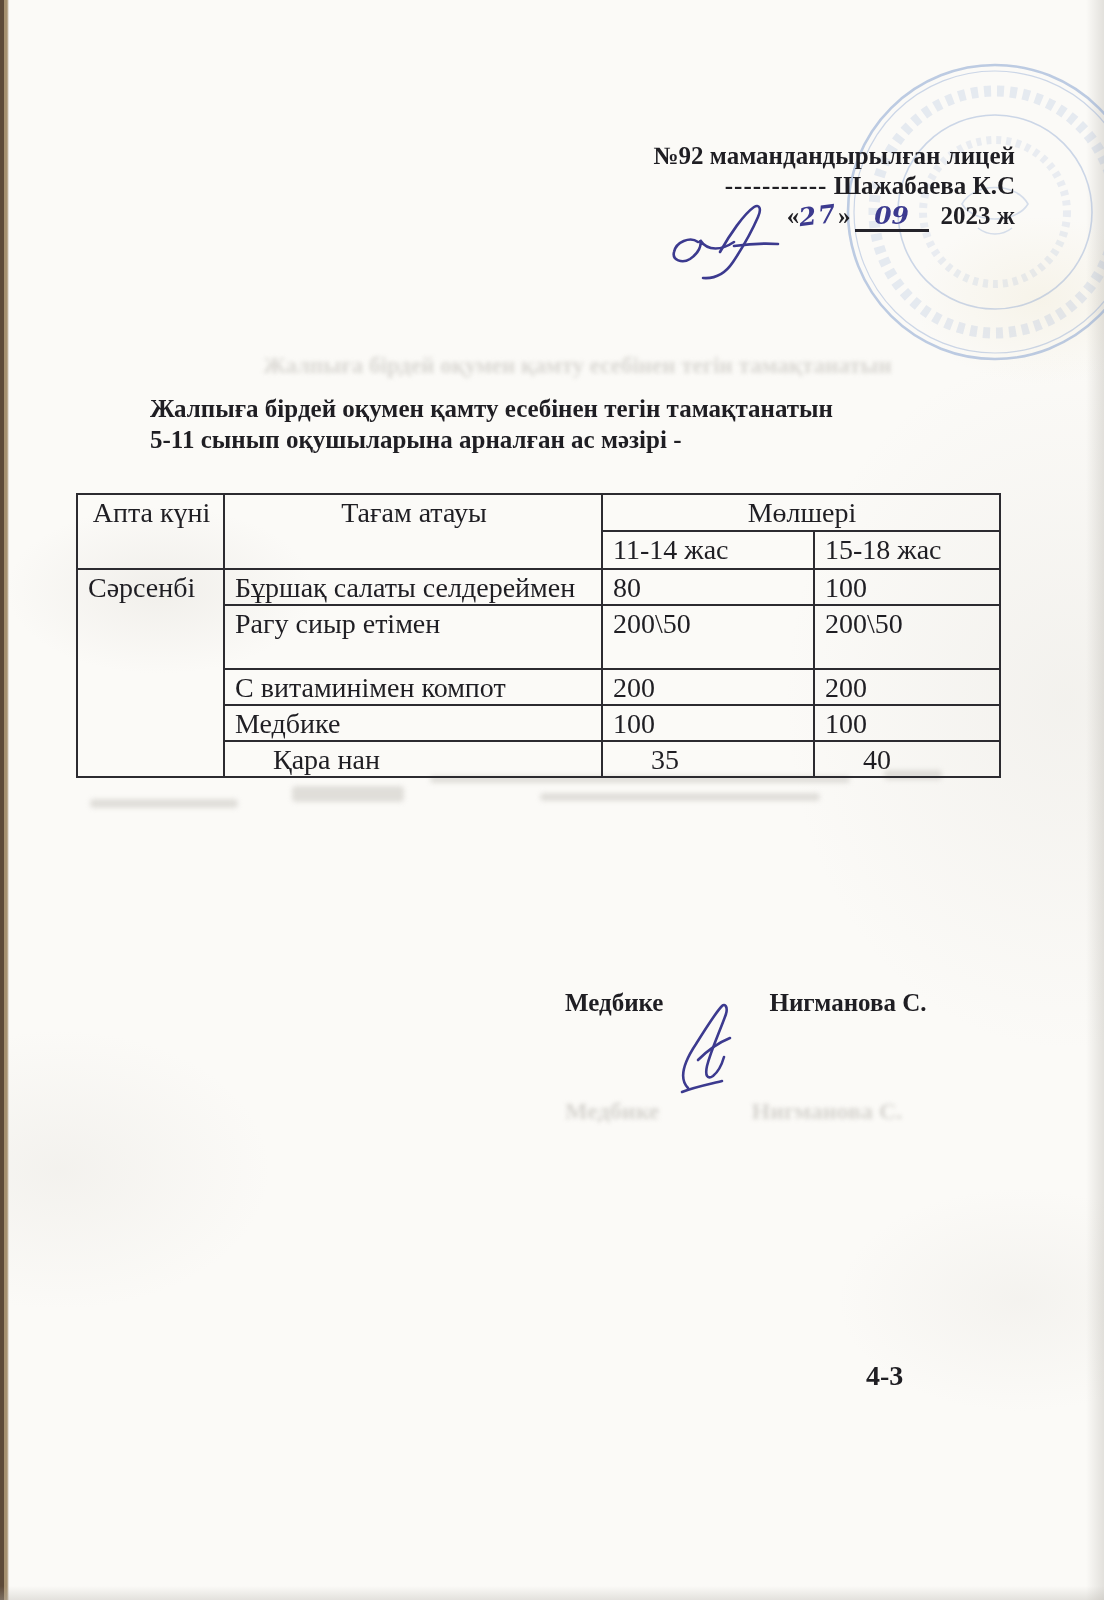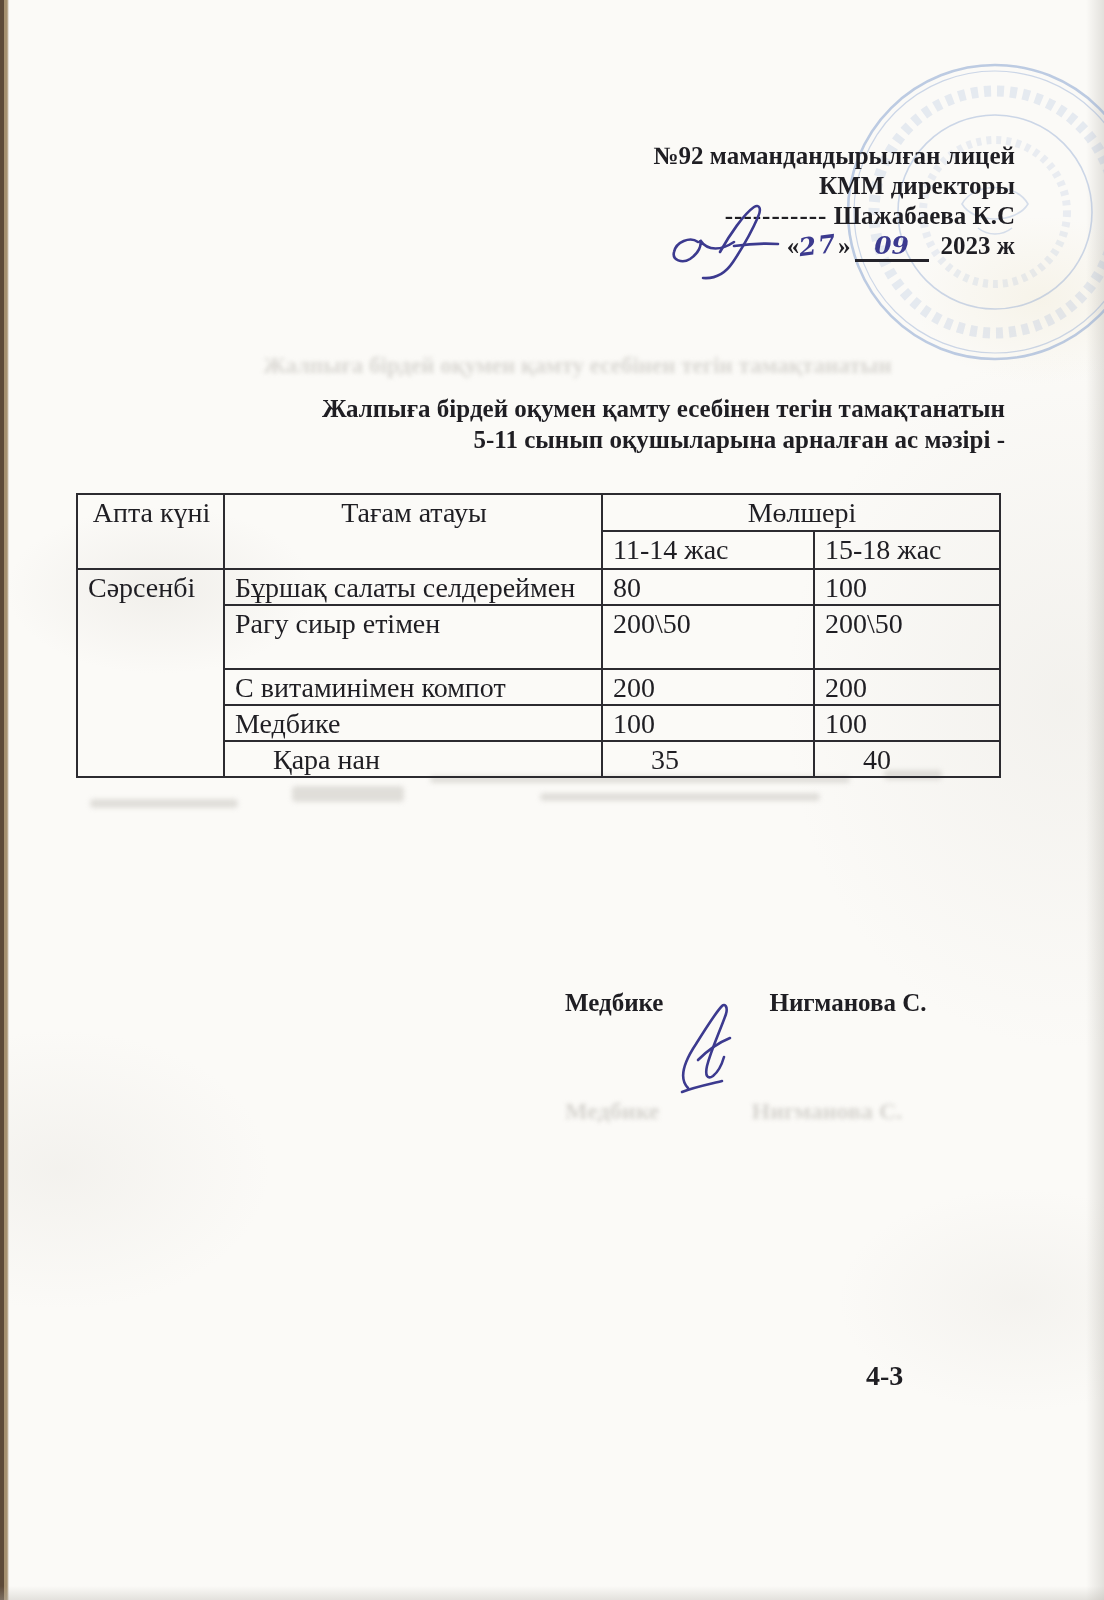--- a/index.html
+++ b/index.html
@@ -57,21 +57,21 @@
     text-align: center; margin: 0 10px 0 4px;
     line-height: 26px;
   }
   .date-line .year { margin-left: 2px; }
 
   .sig-director { position: absolute; left: 664px; top: 204px; width: 146px; height: 78px; }
 
   
   .title {
     position: absolute; left: 150px; top: 393px; width: 855px;
-    text-align: right; font-weight: bold; font-size: 25px; line-height: 31px;
+    text-align: left; font-weight: bold; font-size: 25px; line-height: 31px;
   }
 
   
   .ghost-title {
     position: absolute; left: 150px; top: 353px; width: 855px;
     text-align: center; font-weight: bold; font-size: 23px;
     color: #d3d1cc; filter: blur(2px); opacity: 0.85;
     white-space: nowrap;
   }
   .ghost-blob {
@@ -151,21 +151,20 @@
   <div class="ghost-blob" style="left:292px; top:786px; width:112px; height:16px;"></div>
   <div class="ghost-blob" style="left:430px; top:776px; width:420px; height:7px;"></div>
   <div class="ghost-blob" style="left:540px; top:793px; width:280px; height:8px;"></div>
   <div class="ghost-blob" style="left:884px; top:770px; width:58px;  height:10px;"></div>
   <div class="ghost-sign">
     <span>Медбике</span><span class="gap"></span><span>Нигманова С.</span>
   </div>
 
   <div class="approval">
     <div>№92 мамандандырылған лицей</div>
-    <div>КММ директоры</div>
     <div class="sig-line">
       <span class="dashes">-----------</span>
       <span>Шажабаева К.С</span>
     </div>
     <div class="date-line">
       <span>«</span><span class="hw hw-day">27</span><span>»</span><span class="date-blank"><span class="hw">09</span></span><span class="year">2023 ж</span>
     </div>
   </div>
 
   <svg class="sig-director" viewBox="0 0 146 78" aria-hidden="true">

